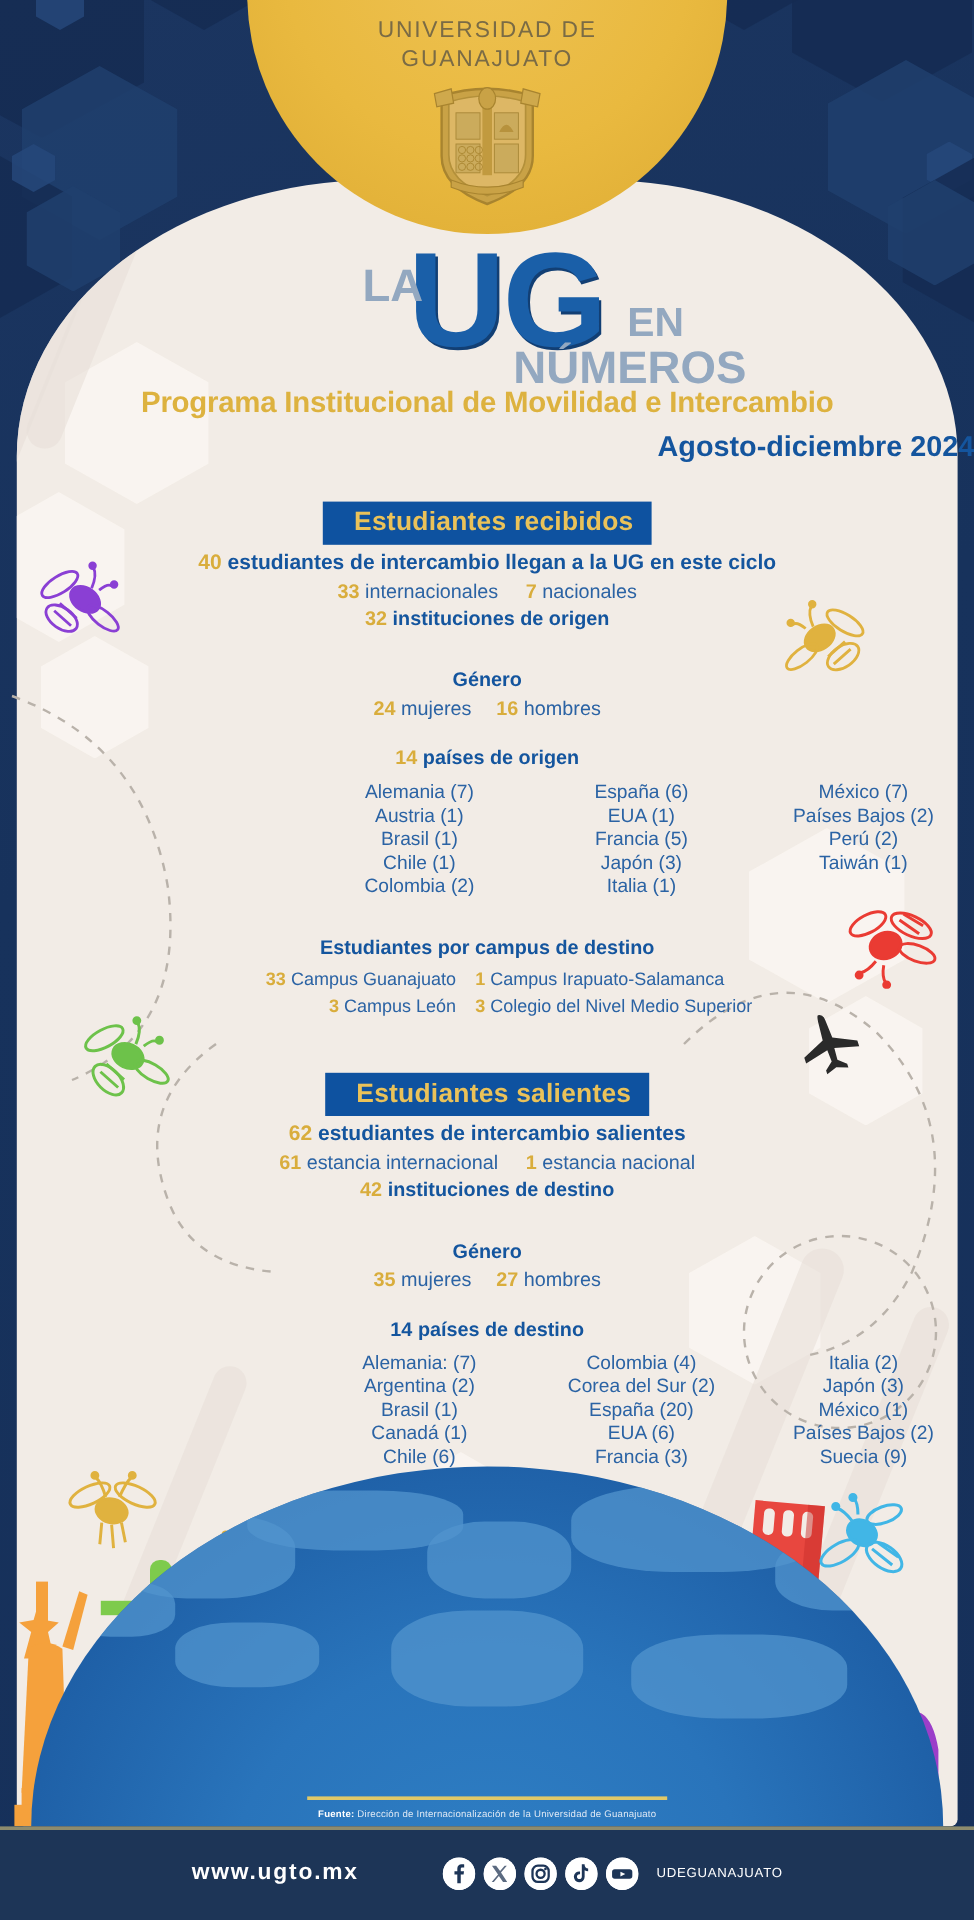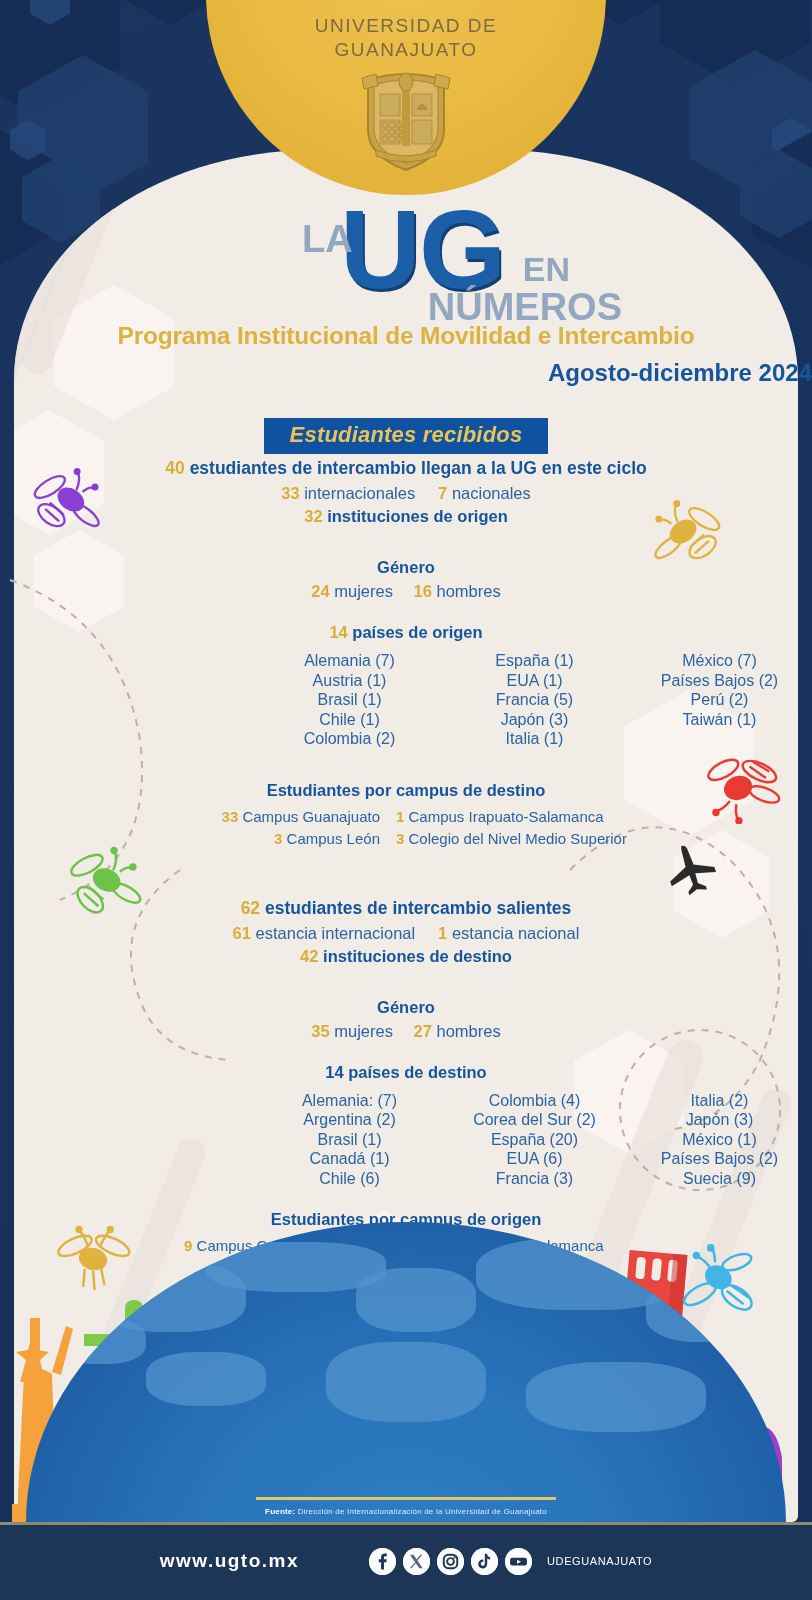--- a/index.html
+++ b/index.html
@@ -96,23 +96,22 @@
     margin-top:9px;
     font-size:24px; font-weight:bold; color:#14559e;text-align:right;
   }
 
   
   .content { position:absolute; left:0; right:0; top:418px; z-index:6; text-align:center; }
   .banner {
     display:inline-block;
     background:#0e52a0; color:#eac259;
     font-size:22px; font-weight:bold;
-    padding:4px 26px 6px 26px;
+    padding:4px 15px 6px 26px;
     letter-spacing:0.2px;
-    font-style:italic;
   }
   .lead {
     margin-top:4px;
     font-size:17.5px; font-weight:bold; color:#14559e;
   }
   .num { color:#d9ad3c; font-weight:bold; }
   .sub {
     margin-top:5px;
     font-size:16.5px; color:#2b63a4; font-weight:400;
   }
@@ -320,21 +319,21 @@
     </div>
     <div class="countries">
       <div class="ccol">
         <div>Alemania (7)</div>
         <div>Austria (1)</div>
         <div>Brasil (1)</div>
         <div>Chile (1)</div>
         <div>Colombia (2)</div>
       </div>
       <div class="ccol">
-        <div>España (1)</div>
+        <div>España (6)</div>
         <div>EUA (1)</div>
         <div>Francia (5)</div>
         <div>Japón (3)</div>
         <div>Italia (1)</div>
       </div>
       <div class="ccol">
         <div>México (7)</div>
         <div>Países Bajos (2)</div>
         <div>Perú (2)</div>
         <div>Taiwán (1)</div>
@@ -361,20 +360,21 @@
         </div>
         <div>
           <span class="num">3</span>
           <span>Colegio del Nivel Medio Superior</span>
         </div>
       </div>
     </div>
 
     
     <div style="height:44px;"></div>
+    <div class="banner">Estudiantes salientes</div>
     <div class="lead">
       <span class="num">62</span>
       <span>estudiantes de intercambio salientes</span>
     </div>
     <div class="sub">
       <span class="num">61</span>
       <span>estancia internacional</span>
       &nbsp;&nbsp;&nbsp;
       <span class="num">1</span>
       <span>estancia nacional</span>

